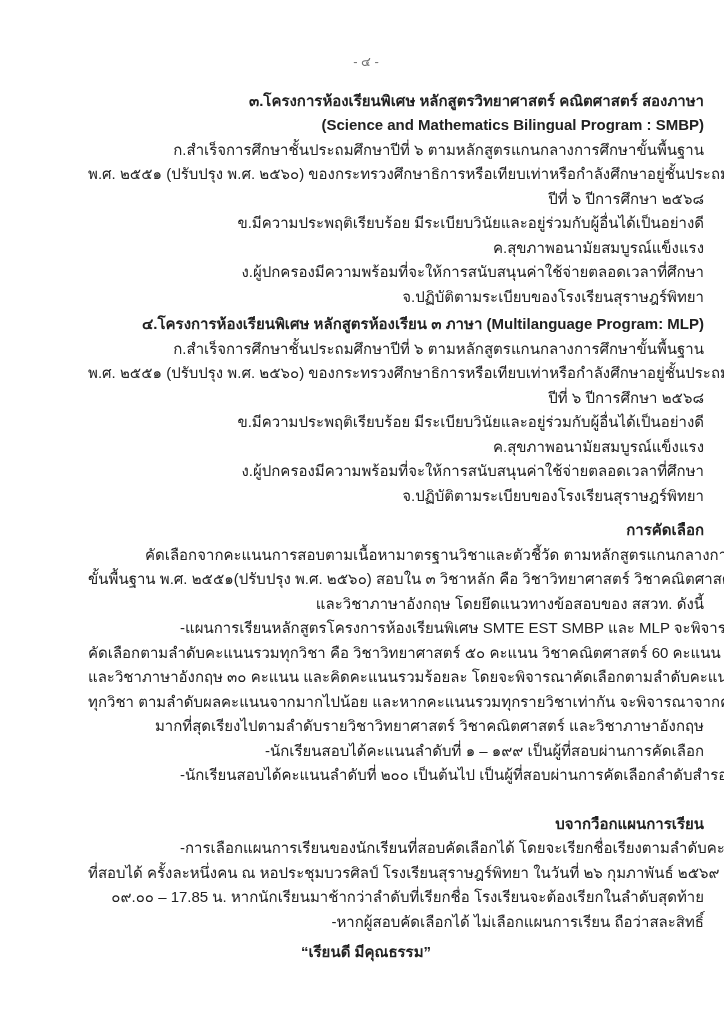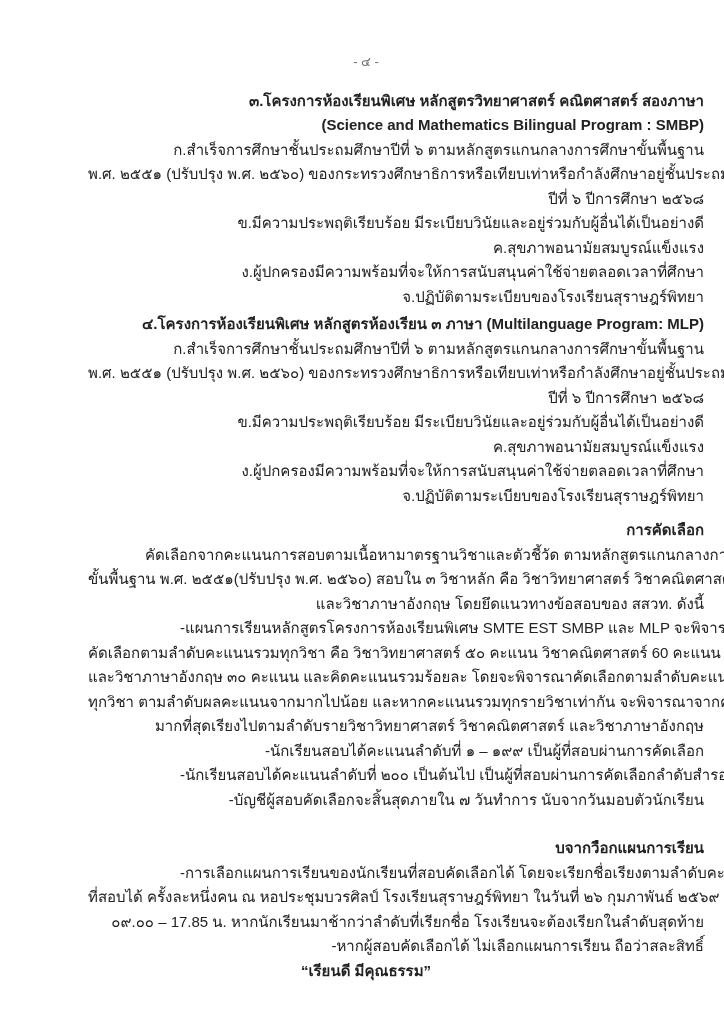--- a/index.html
+++ b/index.html
@@ -36,21 +36,21 @@
   .dash-line{padding-left:68px;}
   .dash{display:inline-block;width:29px;}
   .subhead{padding-left:45px;}
   .para-indent{text-indent:57px;}
   .gap-sm{height:3px;}
   .gap-md{height:10px;}
   .gap-lg{height:24px;}
   .footer{
     text-align:center;
     font-weight:bold;
-    margin-top:0;
+    margin-top:6px;
     margin-right:60px;
   }
 </style>
 </head>
 <body>
 
 <div class="page">
 
   <div class="ln page-number">- ๔ -</div>
 
@@ -118,23 +118,20 @@
     <div class="ln">และวิชาภาษาอังกฤษ ๓๐ คะแนน และคิดคะแนนรวมร้อยละ  โดยจะพิจารณาคัดเลือกตามลำดับคะแนนรวม</div>
     <div class="ln">ทุกวิชา ตามลำดับผลคะแนนจากมากไปน้อย และหากคะแนนรวมทุกรายวิชาเท่ากัน จะพิจารณาจากคะแนนสอบ</div>
     <div class="ln">มากที่สุดเรียงไปตามลำดับรายวิชาวิทยาศาสตร์ วิชาคณิตศาสตร์ และวิชาภาษาอังกฤษ</div>
 
     <div class="ln dash-line">
       <span class="dash">-</span><span>นักเรียนสอบได้คะแนนลำดับที่ ๑ – ๑๙๙ เป็นผู้ที่สอบผ่านการคัดเลือก</span>
     </div>
     <div class="ln dash-line">
       <span class="dash">-</span><span>นักเรียนสอบได้คะแนนลำดับที่ ๒๐๐ เป็นต้นไป เป็นผู้ที่สอบผ่านการคัดเลือกลำดับสำรอง</span>
     </div>
-    <div class="ln dash-line">
-      <span class="dash">-</span><span>บัญชีผู้สอบคัดเลือกจะสิ้นสุดภายใน ๗ วันทำการ นับจากวันมอบตัวนักเรียน</span>
-    </div>
   </section>
 
   <div class="gap-lg"></div>
 
   <section>
     <div class="ln bold subhead">บจากวือกแผนการเรียน</div>
     <div class="ln dash-line">
       <span class="dash">-</span><span>การเลือกแผนการเรียนของนักเรียนที่สอบคัดเลือกได้  โดยจะเรียกชื่อเรียงตามลำดับคะแนน</span>
     </div>
     <div class="ln">ที่สอบได้ ครั้งละหนึ่งคน ณ หอประชุมบวรศิลป์ โรงเรียนสุราษฎร์พิทยา ในวันที่ ๒๖ กุมภาพันธ์ ๒๕๖๙ เวลา</div>

